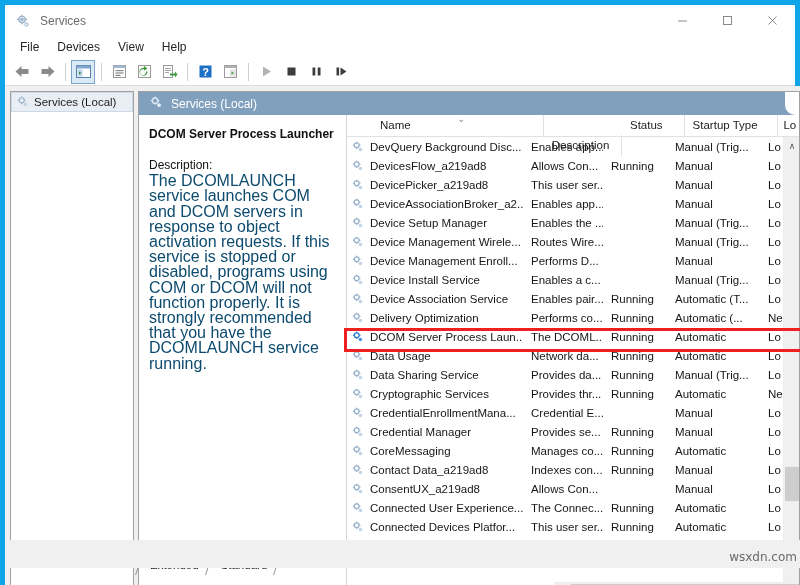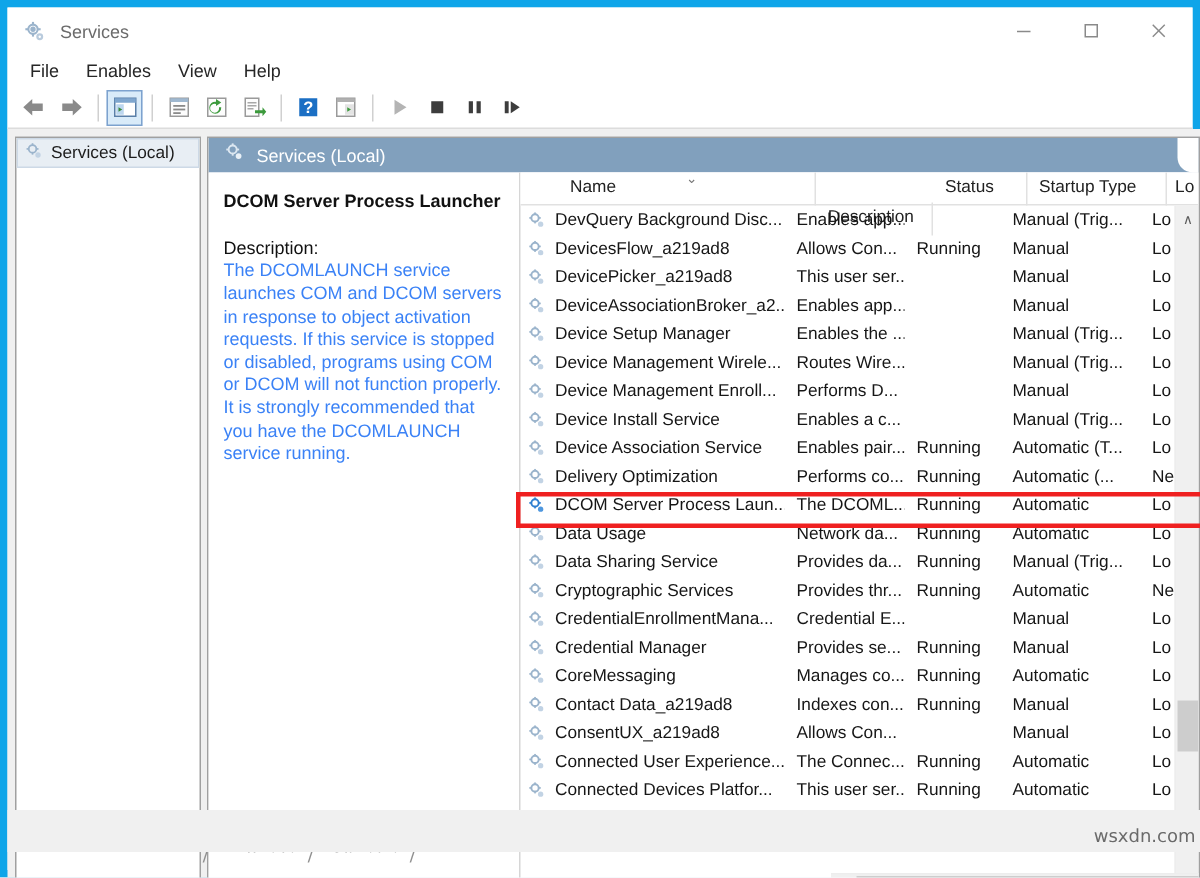--- a/index.html
+++ b/index.html
@@ -158,22 +158,22 @@
     color: #111111;
     line-height: 15px;
   }
   #details .desc-label {
     margin-top: 16px;
     font-size: 12px;
     color: #111111;
     line-height: 15.2px;
   }
   #details .desc-body {
-    font-size: 12px;
-    color: #3b82f6;
+    font-size: 16px;
+    color: #0c4a6e;
     line-height: 15.2px;
   }
 
   
   #listview {
     position: absolute;
     left: 207px; top: 23px;
     width: 453px; height: 484px;
     background: #ffffff;
     border-left: 1px solid #d6d6d6;
@@ -366,21 +366,21 @@
         <svg width="11" height="11" viewBox="0 0 11 11">
             <line x1="1.5" y1="1.5" x2="9.5" y2="9.5" stroke="#8a8a8a" stroke-width="1"></line>
             <line x1="9.5" y1="1.5" x2="1.5" y2="9.5" stroke="#8a8a8a" stroke-width="1"></line>
           </svg>
       </div>
     </div>
   </div>
 
   <div id="menubar">
     <div class="menu-item">File</div>
-    <div class="menu-item">Enables</div>
+    <div class="menu-item">Devices</div>
     <div class="menu-item">View</div>
     <div class="menu-item">Help</div>
   </div>
 
   <div id="toolbar">
     <div class="tb-btn">
       <svg width="17" height="15" viewBox="0 0 17 15">
         <path d="M7.5 2 L1.5 7.5 L7.5 13 L7.5 10 L14.5 10 L14.5 5 L7.5 5 Z" fill="#8a8a8a"></path>
       </svg>
     </div>

